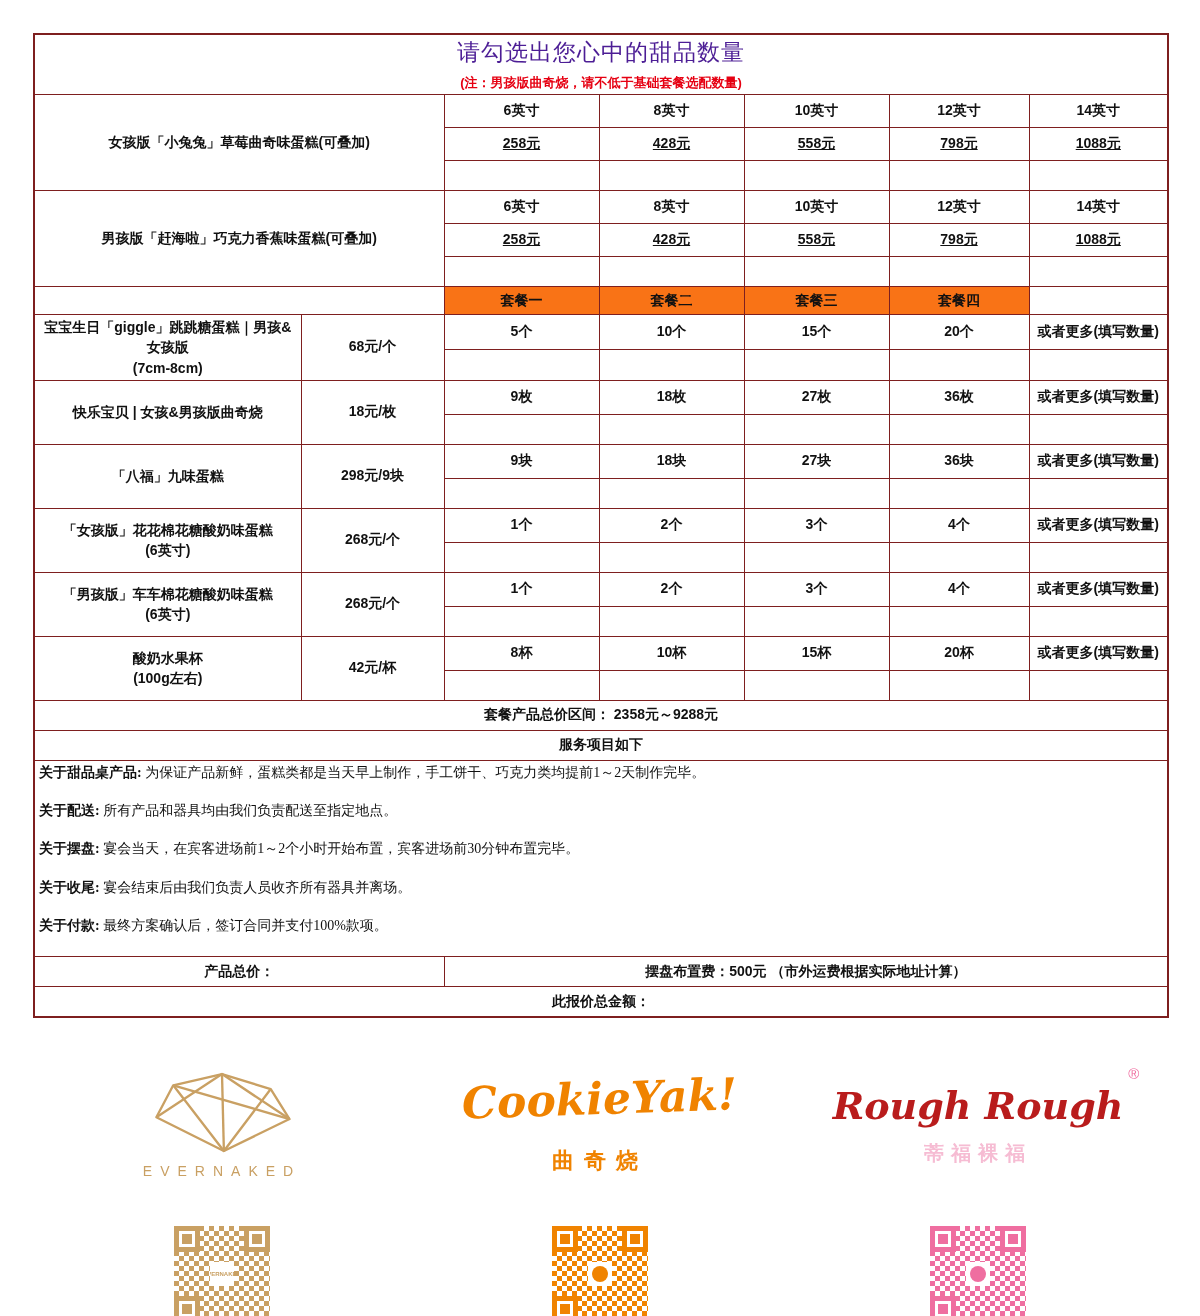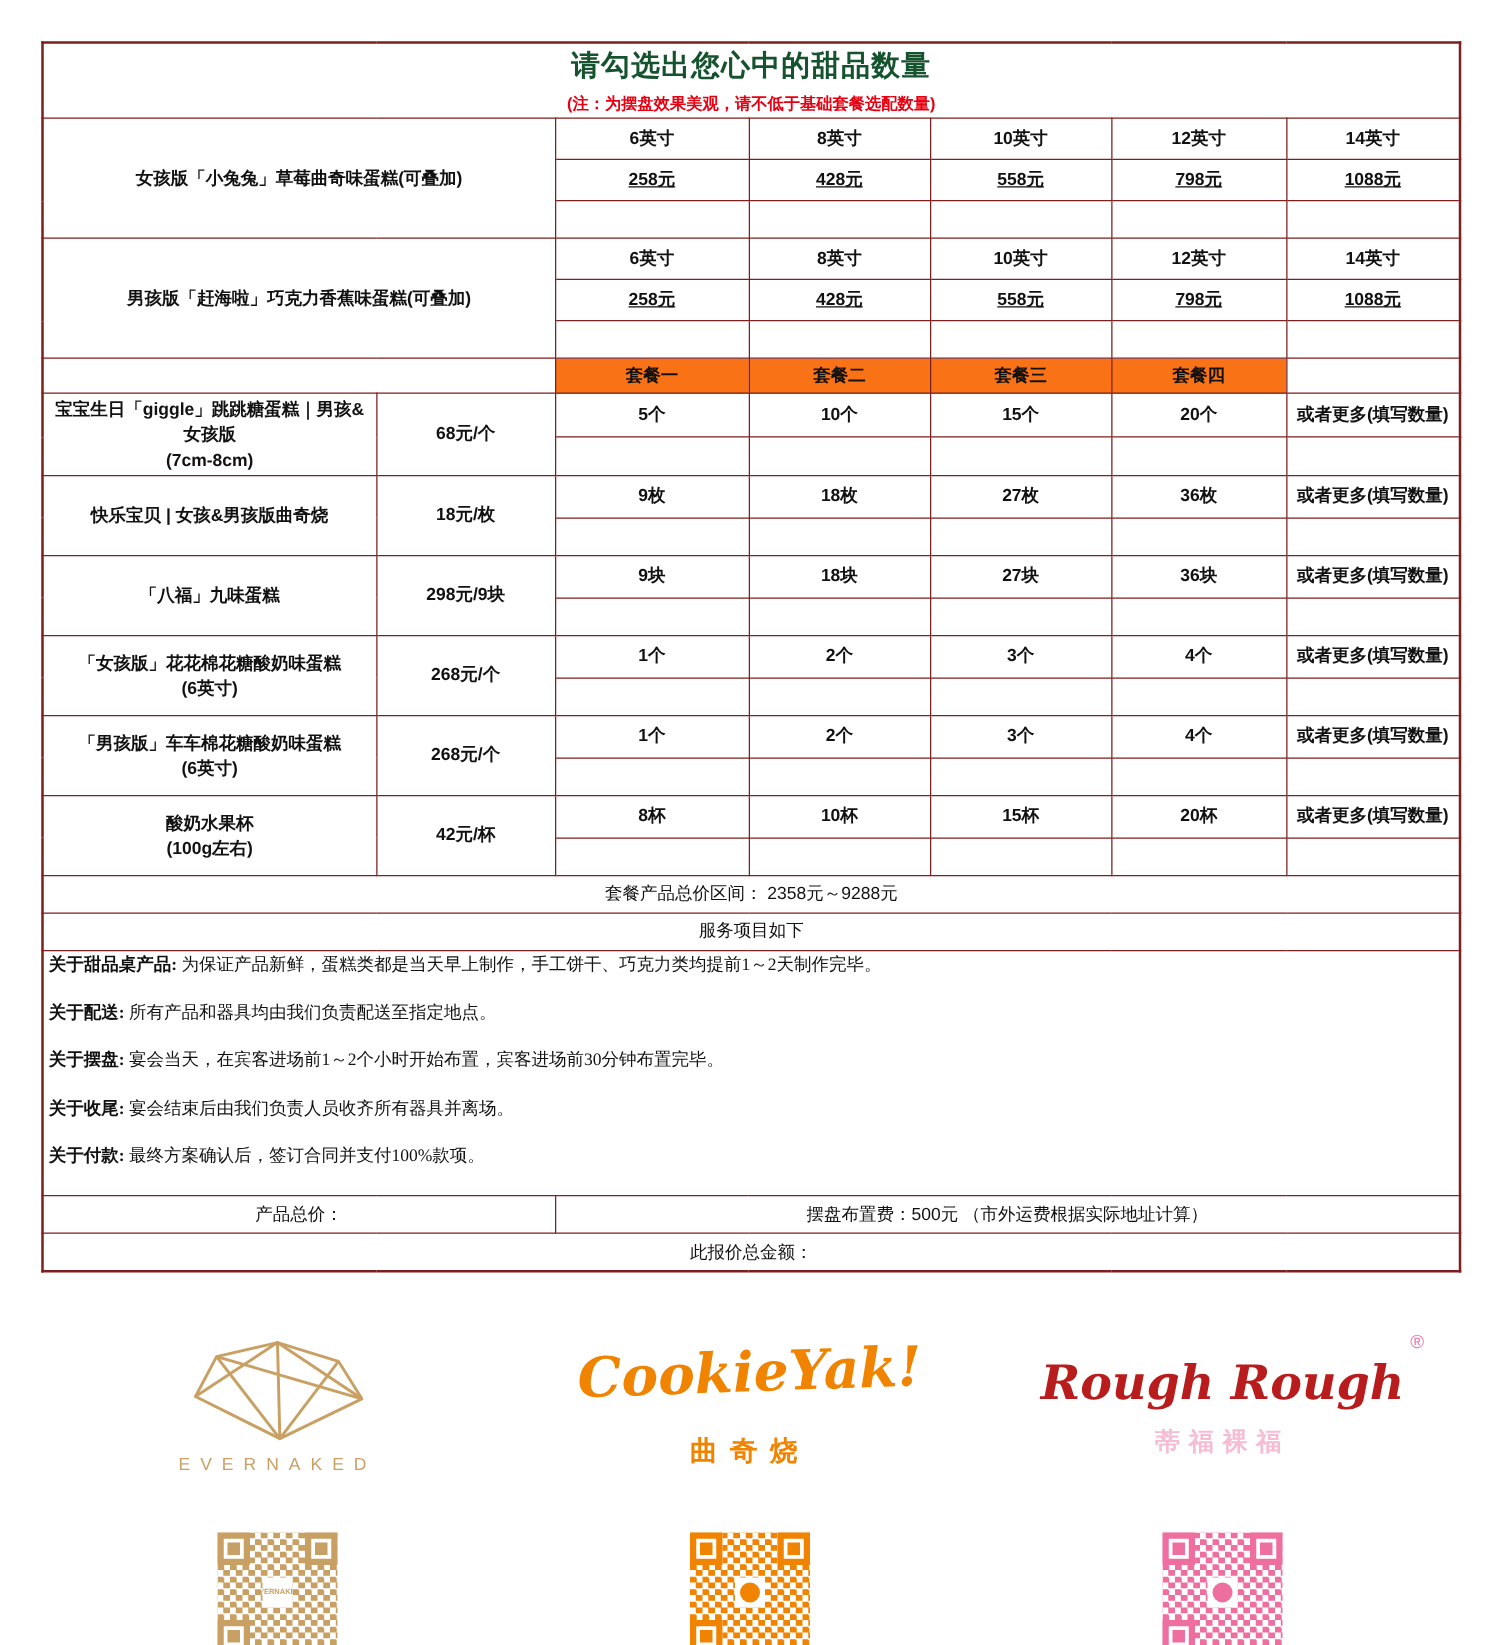--- a/index.html
+++ b/index.html
@@ -8,34 +8,34 @@
     width:1200px; height:1316px; overflow:hidden;
     font-family:"Liberation Sans","DejaVu Sans",sans-serif;
     color:#111;
   }
   .sheet { width:1134px; margin:33px auto 0; }
 
   table.order { width:100%; border-collapse:collapse; table-layout:fixed; border:2px solid #7e1f1f; }
   table.order td { border:1px solid #7e1f1f; text-align:center; vertical-align:middle; padding:2px 4px; font-size:14px; }
 
   .title-cell { padding:10px 4px 8px; }
-  .main-title { font-size:23px; font-weight:bold; color:#14532d; letter-spacing:1px; }
+  .main-title { font-size:23px; font-weight:normal; color:#4c1d95; letter-spacing:1px; }
   .sub-title { font-size:13px; color:#e60012; margin-top:6px; font-weight:bold; }
 
   .name-cell { font-weight:bold; font-size:14px; line-height:1.45; padding:4px 10px; }
   .val { font-weight:bold; }
   .more { font-weight:bold; font-size:13px; padding:2px 2px; }
 
   .r-size td { height:33px; }
   .r-price td { height:33px;text-decoration:underline; }
   .r-blank td { height:30px; }
   .r-combo td { height:28px; }
   .r-qty td { height:34px; }
   .r-fill td { height:30px; }
-  .r-simple td { height:30px; font-weight:normal; }
+  .r-simple td { height:30px; font-weight:bold; }
 
   .yellow { background:#f97316; font-weight:bold; }
 
   .services-cell { text-align:left; padding:18px 16px 4px;font-family:Liberation Serif, serif; }
   .services-cell p { font-size:14px; margin:0 0 18px; line-height:1.45; text-align:left; }
   .services-cell b { font-weight:bold; }
   .services-cell span { font-weight:normal; }
 
   
   .brands { width:1134px; margin:36px auto 0; display:flex; }
@@ -80,21 +80,21 @@
       <col style="width:145px">
         <col style="width:145px">
         <col style="width:140px">
         <col style="width:139px">
     </colgroup>
 
     <tbody>
         <tr>
       <td colspan="7" class="title-cell">
         <div class="main-title">请勾选出您心中的甜品数量</div>
-        <div class="sub-title">(注：为摆盘效果美观，请不低于基础套餐选配数量)</div>
+        <div class="sub-title">(注：男孩版曲奇烧，请不低于基础套餐选配数量)</div>
       </td>
     </tr>
 
     <tr class="r-size">
       <td rowspan="3" colspan="2" class="name-cell"><span>女孩版「小兔兔」草莓曲奇味蛋糕(可叠加)</span></td>
       <td class="val">6英寸</td>
       <td class="val">8英寸</td>
       <td class="val">10英寸</td>
       <td class="val">12英寸</td>
       <td class="val">14英寸</td>

